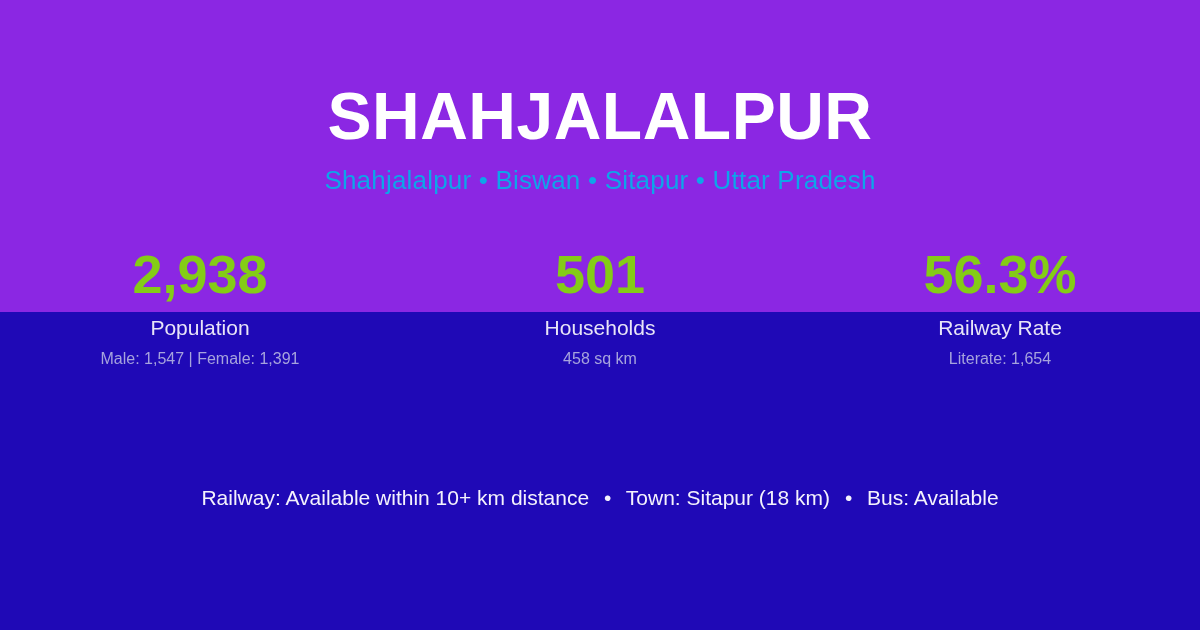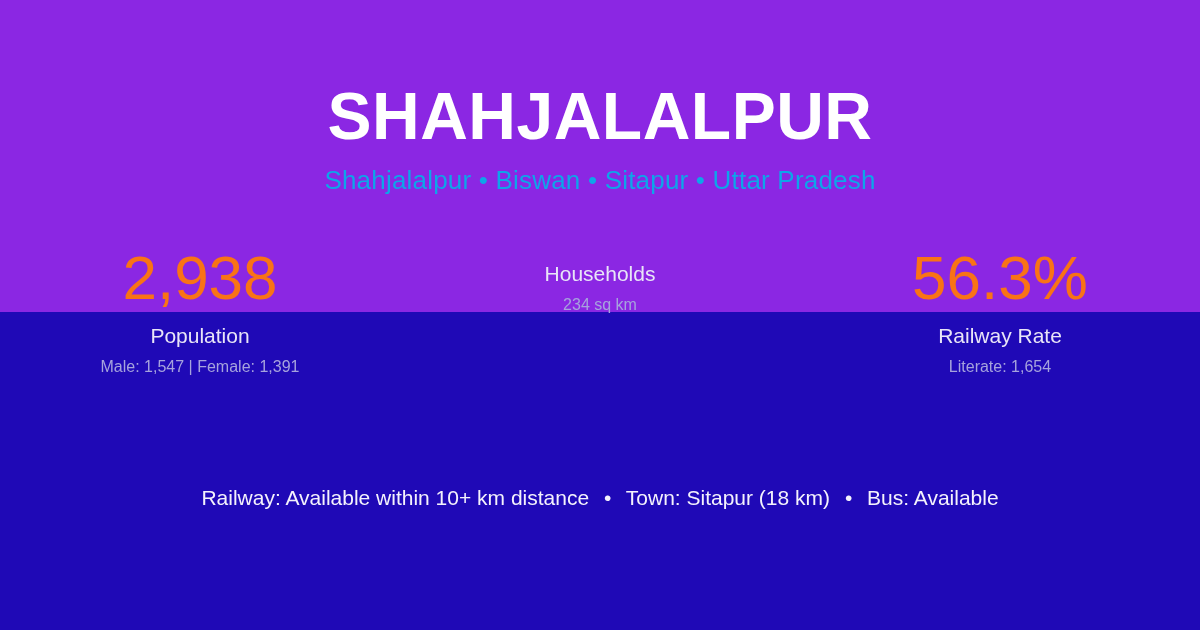--- a/index.html
+++ b/index.html
@@ -76,23 +76,23 @@
     display: flex;
     flex-direction: row;
   }
 
   .stat-cell {
     flex: 1 1 0;
     text-align: center;
   }
 
   .stat-value {
-    font-size: 62px;
-    font-weight: normal;
-    color: #f97316;
+    font-size: 54px;
+    font-weight: bold;
+    color: #84cc16;
     line-height: 1.0;
     white-space: nowrap;
   }
 
   .stat-label {
     margin-top: 15px;
     font-size: 21px;
     font-weight: normal;
     color: #e8e5f7;
     line-height: 1.1;
@@ -153,22 +153,23 @@
 
   <div id="stats-row">
 
     <div class="stat-cell">
       <div class="stat-value">2,938</div>
       <div class="stat-label">Population</div>
       <div class="stat-sub">Male: 1,547 | Female: 1,391</div>
     </div>
 
     <div class="stat-cell">
+      <div class="stat-value">501</div>
       <div class="stat-label">Households</div>
-      <div class="stat-sub">234 sq km</div>
+      <div class="stat-sub">458 sq km</div>
     </div>
 
     <div class="stat-cell">
       <div class="stat-value">56.3%</div>
       <div class="stat-label">Railway Rate</div>
       <div class="stat-sub">Literate: 1,654</div>
     </div>
 
   </div>
 

